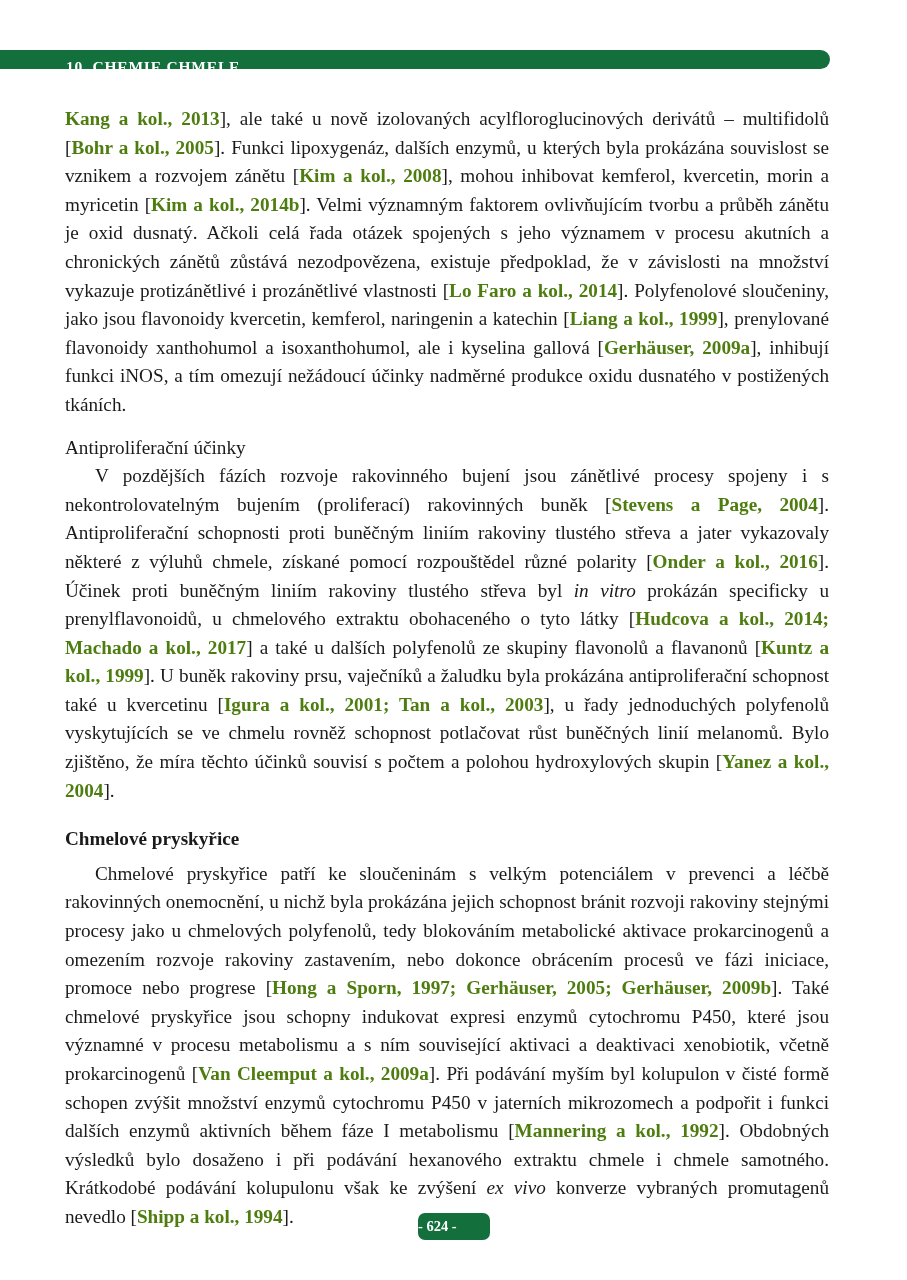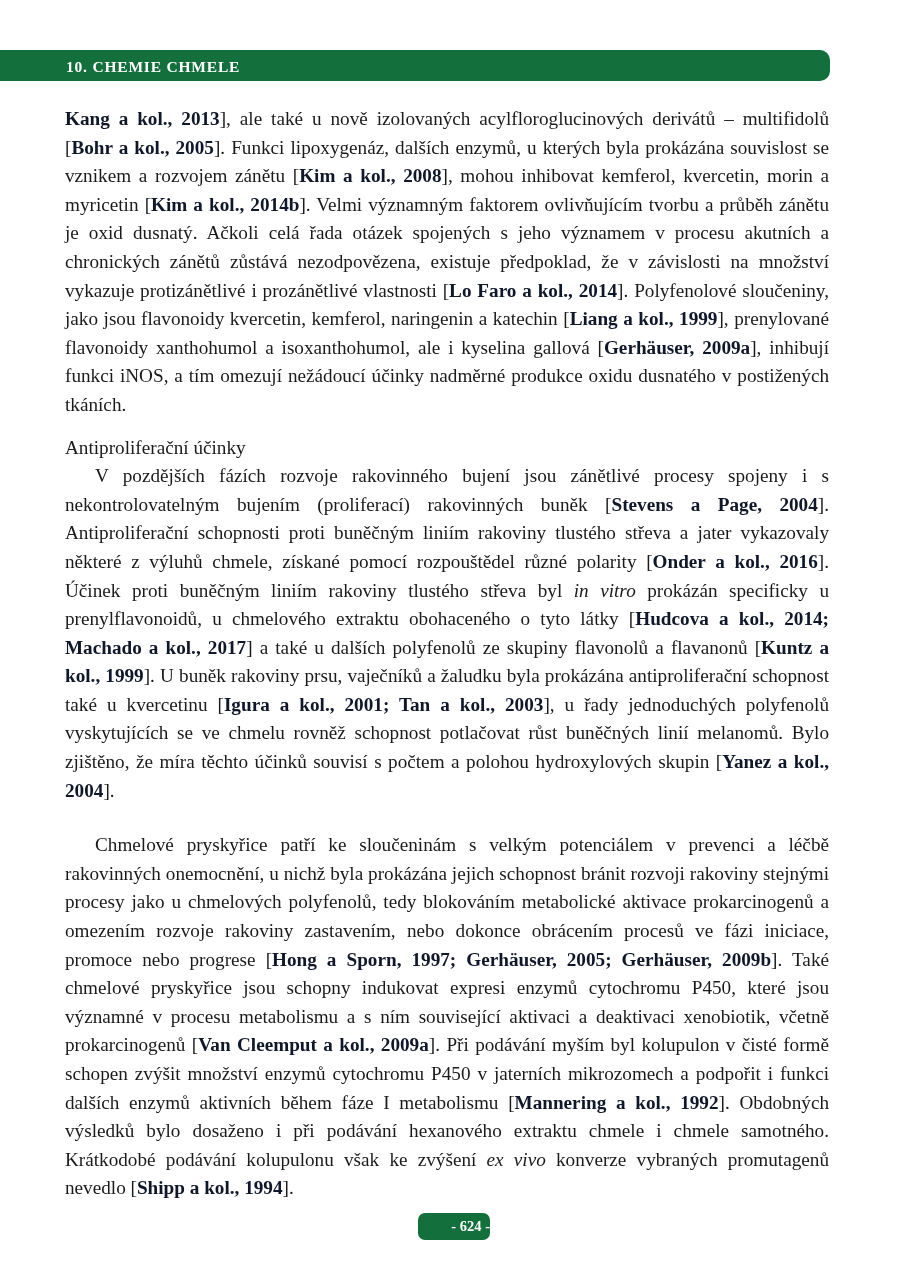--- a/index.html
+++ b/index.html
@@ -1,50 +1,51 @@
 <!DOCTYPE html>
 <html><head>
 <meta charset="utf-8">
 <style>
   html, body { margin:0; padding:0; background:#ffffff; }
   body { width:907px; height:1280px; position:relative; overflow:hidden;
          font-family:"Liberation Serif","DejaVu Serif",serif; color:#1a1a1a; }
-  .header-bar { position:absolute; left:0; top:50px; width:830px; height:31px;
+  .header-bar { position:absolute; left:0; top:50px; width:830px; height:19px;
          background:#13703d; border-radius:0 10px 10px 0; }
   .header-title { position:absolute; left:66px; top:8px; color:#ffffff;
          font-weight:bold; font-size:15.5px; letter-spacing:0.8px; white-space:nowrap; }
   .content { position:absolute; left:65px; top:105px; width:764px;
          font-size:19.2px; line-height:28.6px; text-align:justify; }
   .content p { margin:0; }
   .indent { text-indent:30px; }
-  .cite { color:#0f172a; font-weight:bold; }
+  .cite { color:#4d7c0f; font-weight:bold; }
   .subhead-italic { margin:0; }
   .gap-sm { height:14px; }
   .section-heading { font-weight:bold; margin:0; font-size:19.2px; }
   .gap-md { height:20px; }
   .gap-xs { height:6px; }
   .page-pill { position:absolute; left:418px; top:1213px; width:72px; height:27px;
          background:#13703d; border-radius:7px; color:#fff; font-weight:bold;
-         font-size:14.5px; text-align:right; line-height:27px; }
+         font-size:14.5px; text-align:left; line-height:27px; }
   em { }
 </style>
 </head>
 <body>
 
 <div class="header-bar">
   <span class="header-title">10. CHEMIE CHMELE</span>
 </div>
 
 <div class="content">
   <p><span class="cite">Kang a kol., 2013</span><span>], ale také u nově izolovaných acylfloroglucinových derivátů – multifidolů [</span><span class="cite">Bohr a kol., 2005</span><span>]. Funkci lipoxygenáz, dalších enzymů, u kterých byla prokázána souvislost se vznikem a rozvojem zánětu [</span><span class="cite">Kim a kol., 2008</span><span>], mohou inhibovat kemferol, kvercetin, morin a myricetin [</span><span class="cite">Kim a kol., 2014b</span><span>]. Velmi významným faktorem ovlivňujícím tvorbu a průběh zánětu je oxid dusnatý. Ačkoli celá řada otázek spojených s jeho významem v procesu akutních a chronických zánětů zůstává nezodpovězena, existuje předpoklad, že v závislosti na množství vykazuje protizánětlivé i prozánětlivé vlastnosti [</span><span class="cite">Lo Faro a kol., 2014</span><span>]. Polyfenolové sloučeniny, jako jsou flavonoidy kvercetin, kemferol, naringenin a katechin [</span><span class="cite">Liang a kol., 1999</span><span>], prenylované flavonoidy xanthohumol a isoxanthohumol, ale i kyselina gallová [</span><span class="cite">Gerhäuser, 2009a</span><span>], inhibují funkci iNOS, a tím omezují nežádoucí účinky nadměrné produkce oxidu dusnatého v postižených tkáních.</span></p>
 
   <div class="gap-sm"></div>
   <p class="subhead-italic">Antiproliferační účinky</p>
 
   <p class="indent"><span>V pozdějších fázích rozvoje rakovinného bujení jsou zánětlivé procesy spojeny i s nekontrolovatelným bujením (proliferací) rakovinných buněk [</span><span class="cite">Stevens a Page, 2004</span><span>]. Antiproliferační schopnosti proti buněčným liniím rakoviny tlustého střeva a jater vykazovaly některé z výluhů chmele, získané pomocí rozpouštědel různé polarity [</span><span class="cite">Onder a kol., 2016</span><span>]. Účinek proti buněčným liniím rakoviny tlustého střeva byl </span><em>in vitro</em><span> prokázán specificky u prenylflavonoidů, u chmelového extraktu obohaceného o tyto látky [</span><span class="cite">Hudcova a kol., 2014; Machado a kol., 2017</span><span>] a také u dalších polyfenolů ze skupiny flavonolů a flavanonů [</span><span class="cite">Kuntz a kol., 1999</span><span>]. U buněk rakoviny prsu, vaječníků a žaludku byla prokázána antiproliferační schopnost také u kvercetinu [</span><span class="cite">Igura a kol., 2001; Tan a kol., 2003</span><span>], u řady jednoduchých polyfenolů vyskytujících se ve chmelu rovněž schopnost potlačovat růst buněčných linií melanomů. Bylo zjištěno, že míra těchto účinků souvisí s počtem a polohou hydroxylových skupin [</span><span class="cite">Yanez a kol., 2004</span><span>].</span></p>
 
   <div class="gap-md"></div>
+  <p class="section-heading">Chmelové pryskyřice</p>
   <div class="gap-xs"></div>
 
   <p class="indent"><span>Chmelové pryskyřice patří ke sloučeninám s velkým potenciálem v prevenci a léčbě rakovinných onemocnění, u nichž byla prokázána jejich schopnost bránit rozvoji rakoviny stejnými procesy jako u chmelových polyfenolů, tedy blokováním metabolické aktivace prokarcinogenů a omezením rozvoje rakoviny zastavením, nebo dokonce obrácením procesů ve fázi iniciace, promoce nebo progrese [</span><span class="cite">Hong a Sporn, 1997; Gerhäuser, 2005; Gerhäuser, 2009b</span><span>]. Také chmelové pryskyřice jsou schopny indukovat expresi enzymů cytochromu P450, které jsou významné v procesu metabolismu a s ním související aktivaci a deaktivaci xenobiotik, včetně prokarcinogenů [</span><span class="cite">Van Cleemput a kol., 2009a</span><span>]. Při podávání myším byl kolupulon v čisté formě schopen zvýšit množství enzymů cytochromu P450 v jaterních mikrozomech a podpořit i funkci dalších enzymů aktivních během fáze I metabolismu [</span><span class="cite">Mannering a kol., 1992</span><span>]. Obdobných výsledků bylo dosaženo i při podávání hexanového extraktu chmele i chmele samotného. Krátkodobé podávání kolupulonu však ke zvýšení </span><em>ex vivo</em><span> konverze vybraných promutagenů nevedlo [</span><span class="cite">Shipp a kol., 1994</span><span>].</span></p>
 </div>
 
 <div class="page-pill">- 624 -</div>
 
 </body></html>

